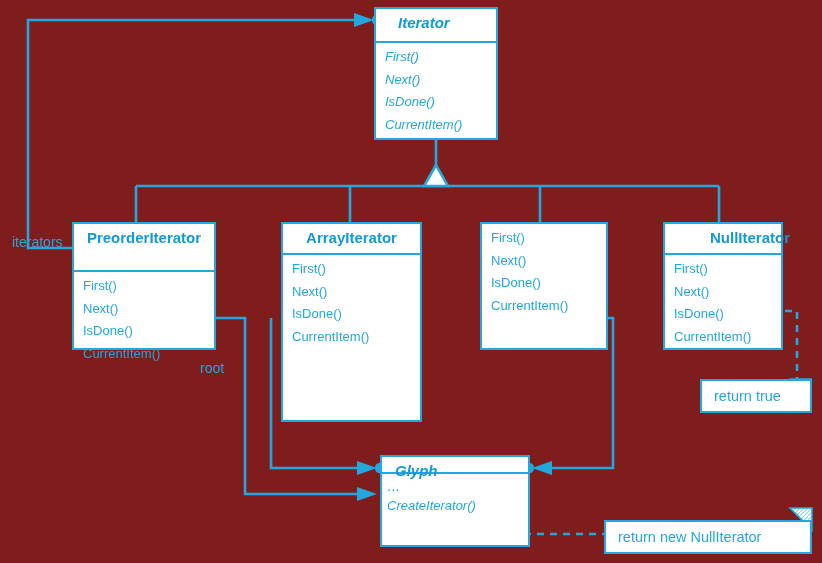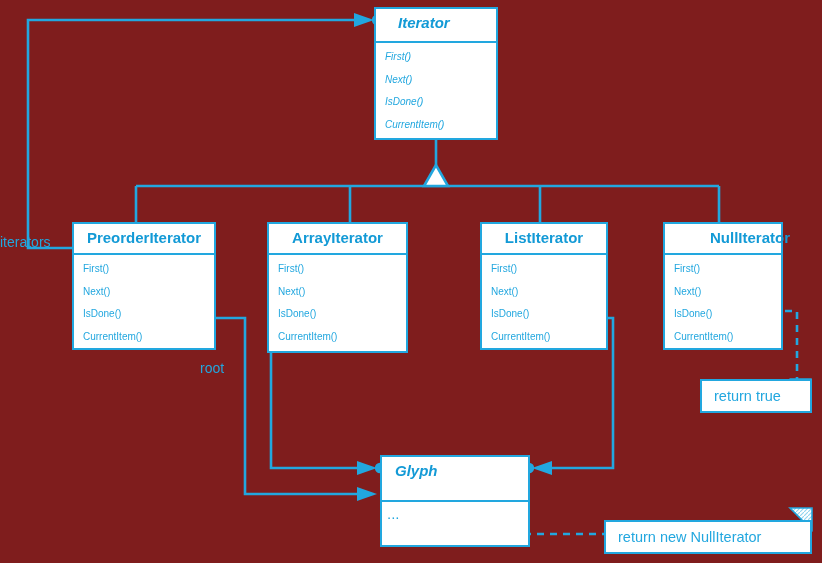--- a/index.html
+++ b/index.html
@@ -48,21 +48,21 @@
     text-align: center;
     white-space: nowrap;
   }
   .cls-name.abstract {
     font-style: italic;
     text-align: left;
     padding-left: 13px;
   }
   .member {
     color: #22a7df;
-    font-size: 10px;
+    font-size: 13px;
     line-height: 22.5px;
     white-space: nowrap;
   }
   .member.abstract {
     font-style: italic;
   }
   .member.ital {
     font-style: italic;
   }
   
@@ -156,47 +156,44 @@
     </div>
     <div class="compartment">
       <div class="member abstract">First()</div>
       <div class="member abstract">Next()</div>
       <div class="member abstract">IsDone()</div>
       <div class="member abstract">CurrentItem()</div>
     </div>
   </div>
 
   <div class="umlbox" style="left:72px; top:222px; width:144px; height:128px;">
-    <div class="compartment" style="height:29px;">
+    <div class="compartment" style="height:46px;">
       <div class="cls-name">PreorderIterator</div>
     </div>
     <div class="compartment">
       <div class="member">First()</div>
       <div class="member">Next()</div>
       <div class="member">IsDone()</div>
       <div class="member">CurrentItem()</div>
     </div>
   </div>
 
-  <div class="umlbox" style="left:267px; top:222px; width:141px; height:131px;">
+  <div class="umlbox" style="left:281px; top:222px; width:141px; height:200px;">
     <div class="compartment" style="height:29px;">
       <div class="cls-name">ArrayIterator</div>
     </div>
     <div class="compartment">
       <div class="member">First()</div>
       <div class="member">Next()</div>
       <div class="member">IsDone()</div>
       <div class="member">CurrentItem()</div>
     </div>
   </div>
 
   <div class="umlbox" style="left:480px; top:222px; width:128px; height:128px;">
-    <div class="compartment" style="height:29px;">
-      <div class="cls-name">ListIterator</div>
-    </div>
     <div class="compartment">
       <div class="member">First()</div>
       <div class="member">Next()</div>
       <div class="member">IsDone()</div>
       <div class="member">CurrentItem()</div>
     </div>
   </div>
 
   <div class="umlbox" style="left:663px; top:222px; width:120px; height:128px;">
     <div class="compartment" style="height:29px;margin-left:36px;">
@@ -204,37 +201,38 @@
     </div>
     <div class="compartment">
       <div class="member">First()</div>
       <div class="member">Next()</div>
       <div class="member">IsDone()</div>
       <div class="member">CurrentItem()</div>
     </div>
   </div>
 
   <div class="umlbox" style="left:380px; top:455px; width:150px; height:92px;">
-    <div class="compartment" style="height:43px;">
+    <div class="compartment" style="height:15px;">
       <div class="cls-name abstract" style="padding-left:4px;">Glyph</div>
     </div>
     <div class="compartment" style="padding-left:5px;">
       <div class="member" style="line-height:17px; font-size:15px;">...</div>
+      <div class="member ital" style="line-height:24px;">CreateIterator()</div>
     </div>
   </div>
 
   <div class="note" style="left:700px; top:379px; width:112px; height:34px;">
     <span>return true</span>
   </div>
 
   <div class="note" style="left:604px; top:520px; width:208px; height:34px;">
     <span>return new NullIterator</span>
   </div>
 
-  <div class="edgelabel" style="left:0; top:234px;">
+  <div class="edgelabel" style="left:12px; top:234px;">
     <span>iterators</span>
   </div>
 
   <div class="edgelabel" style="left:200px; top:360px;text-align:center;">
     <span>root</span>
   </div>
 
 </div>
 
 </body></html>

